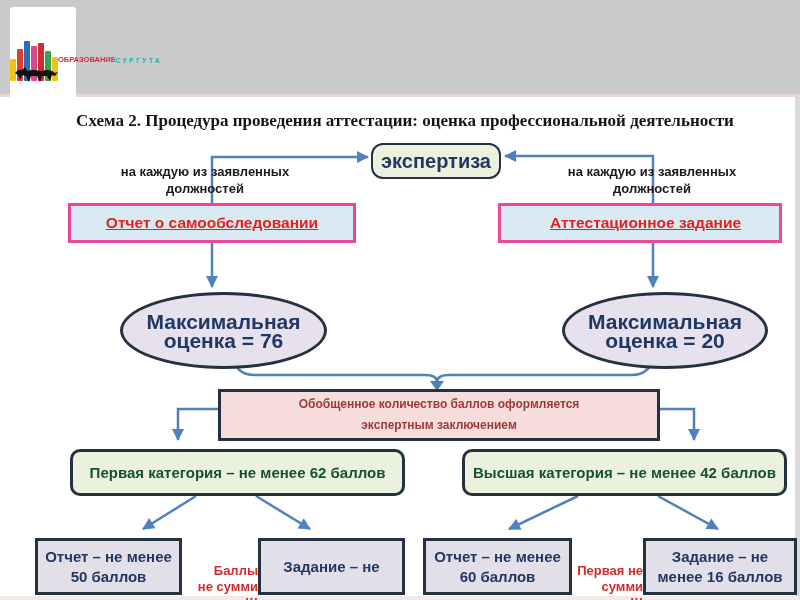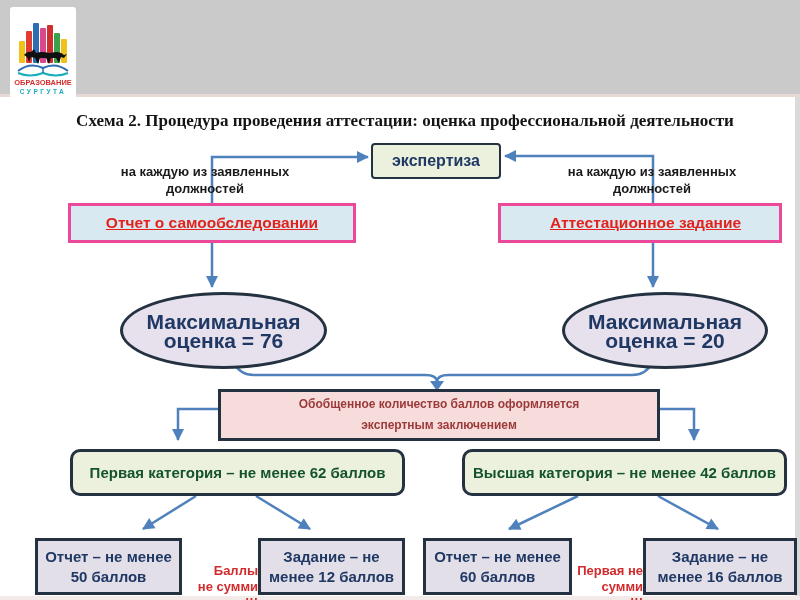--- a/index.html
+++ b/index.html
@@ -5,42 +5,42 @@
   html,body{margin:0;padding:0;}
   #canvas{
     position:relative;width:800px;height:600px;background:#ffffff;
     font-family:"Liberation Sans",sans-serif;overflow:hidden;
   }
   
   .topband{position:absolute;left:0;top:0;width:800px;height:94px;background:#cbcaca;border-bottom:3px solid #e9d9d5;}
   .edge-right{position:absolute;right:0;top:97px;width:5px;height:503px;background:#dadada;}
   .edge-bottom{position:absolute;left:0;top:596px;width:800px;height:4px;background:#f1eae8;}
   .logo{position:absolute;left:10px;top:7px;width:66px;height:91px;background:#ffffff;border-radius:3px;
-        display:flex;flex-direction:column;align-items:center;padding-top:14px;box-sizing:border-box;}
+        display:flex;flex-direction:row;align-items:center;padding-top:14px;box-sizing:border-box;}
   .logo-books{position:relative;display:flex;align-items:flex-end;gap:1px;height:42px;}
   .logo-books span{display:block;width:6px;border-radius:1px;}
   .bk1{height:22px;background:#f0c219;}
   .bk2{height:32px;background:#e03c31;}
   .bk3{height:40px;background:#2e6db4;}
   .bk4{height:35px;background:#d9488c;}
   .bk5{height:38px;background:#cf2e2e;}
   .bk6{height:30px;background:#3aa14d;}
   .bk7{height:24px;background:#f0c219;}
   .horse{position:absolute;left:3px;bottom:-3px;}
   .bookicon{margin-top:-2px;}
   .logo-line1{font-size:7.5px;font-weight:bold;color:#d42e2e;letter-spacing:0px;margin-top:0px;white-space:nowrap;}
   .logo-line2{font-size:6.5px;font-weight:bold;color:#18aebc;letter-spacing:2.5px;margin-top:1px;white-space:nowrap;}
   
   .slide-title{position:absolute;left:55px;top:111px;width:700px;text-align:center;
     font-family:"Liberation Serif",serif;font-weight:bold;font-size:17px;color:#141414;}
   
   .node{position:absolute;box-sizing:border-box;display:flex;flex-direction:column;align-items:center;justify-content:center;
         text-align:center;z-index:2;font-weight:bold;}
-  .expertise{left:371px;top:143px;width:130px;height:36px;background:#ebf1dd;border:2px solid #233140;border-radius:4px;
-        color:#1f3864;font-size:16px;}
+  .expertise{left:371px;top:143px;width:130px;height:36px;background:#ebf1dd;border:2px solid #233140;border-radius:12px;
+        color:#1f3864;font-size:20px;}
   .note{position:absolute;z-index:2;text-align:center;font-weight:bold;font-size:13px;line-height:17px;color:#1a1a1a;}
   .note-left{left:110px;top:163px;width:190px;}
   .note-right{left:557px;top:163px;width:190px;}
   .srcbox{background:#d9e9f2;border:3px solid #ec4899;color:#e2231d;font-size:15.5px;}
   .srcbox div{text-decoration:underline;}
   .src-left{left:68px;top:203px;width:288px;height:40px;}
   .src-right{left:498px;top:203px;width:284px;height:40px;padding-left:11px;}
   .ellipse{background:#e6e1ed;border:3px solid #233140;border-radius:50%;color:#1f3864;font-size:21px;line-height:19px;}
   .ellipse-left{left:120px;top:292px;width:207px;height:77px;}
   .ellipse-right{left:562px;top:292px;width:206px;height:77px;}
@@ -150,21 +150,20 @@
 
   <div class="node catbox cat-left">Первая категория – не менее 62 баллов</div>
   <div class="node catbox cat-right">Высшая категория – не менее 42 баллов</div>
 
   <div class="node minbox min1">
     <div>Отчет – не менее</div>
     <div>50 баллов</div>
   </div>
   <div class="node minbox min2">
     <div>Задание – не</div>
-    <div>менее 12 баллов</div>
   </div>
   <div class="node minbox min3">
     <div>Отчет – не менее</div>
     <div>60 баллов</div>
   </div>
   <div class="node minbox min4">
     <div>Задание – не</div>
     <div>менее 16 баллов</div>
   </div>
 

